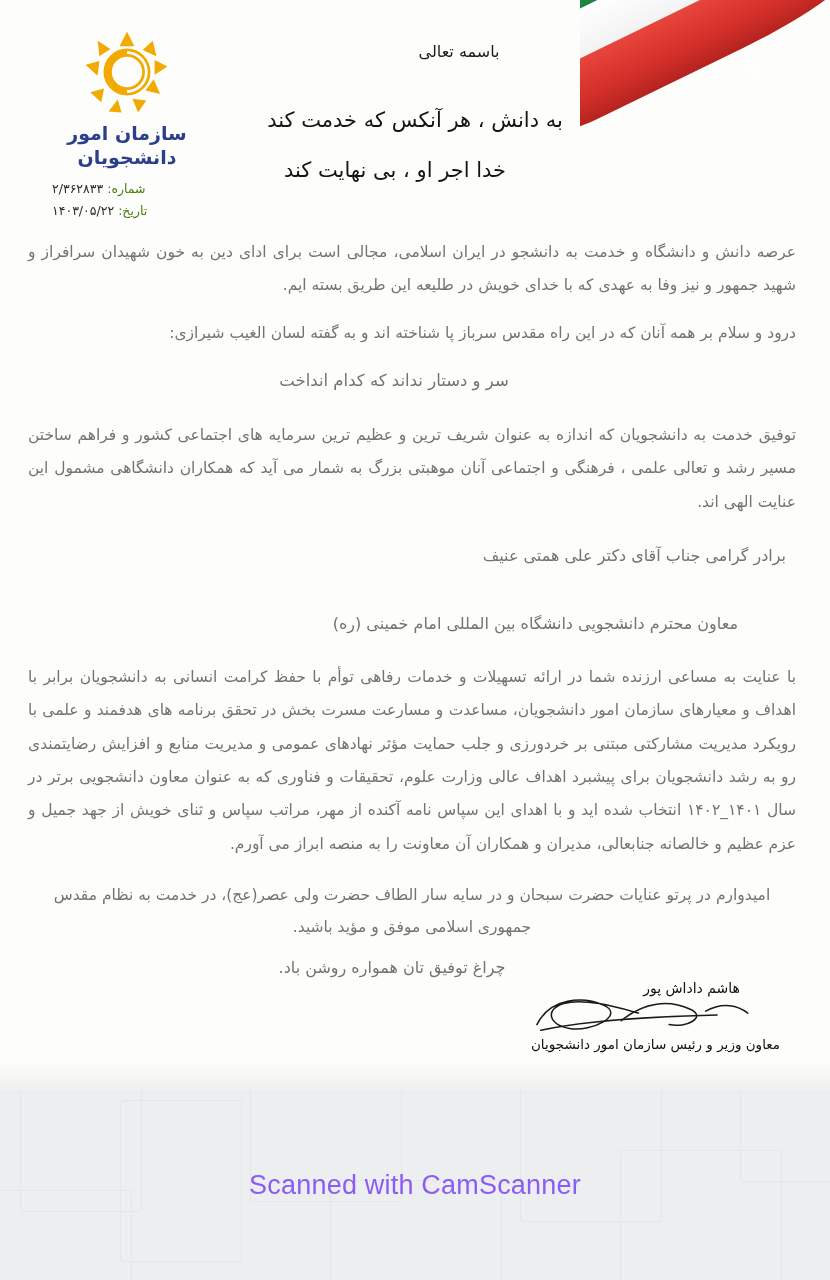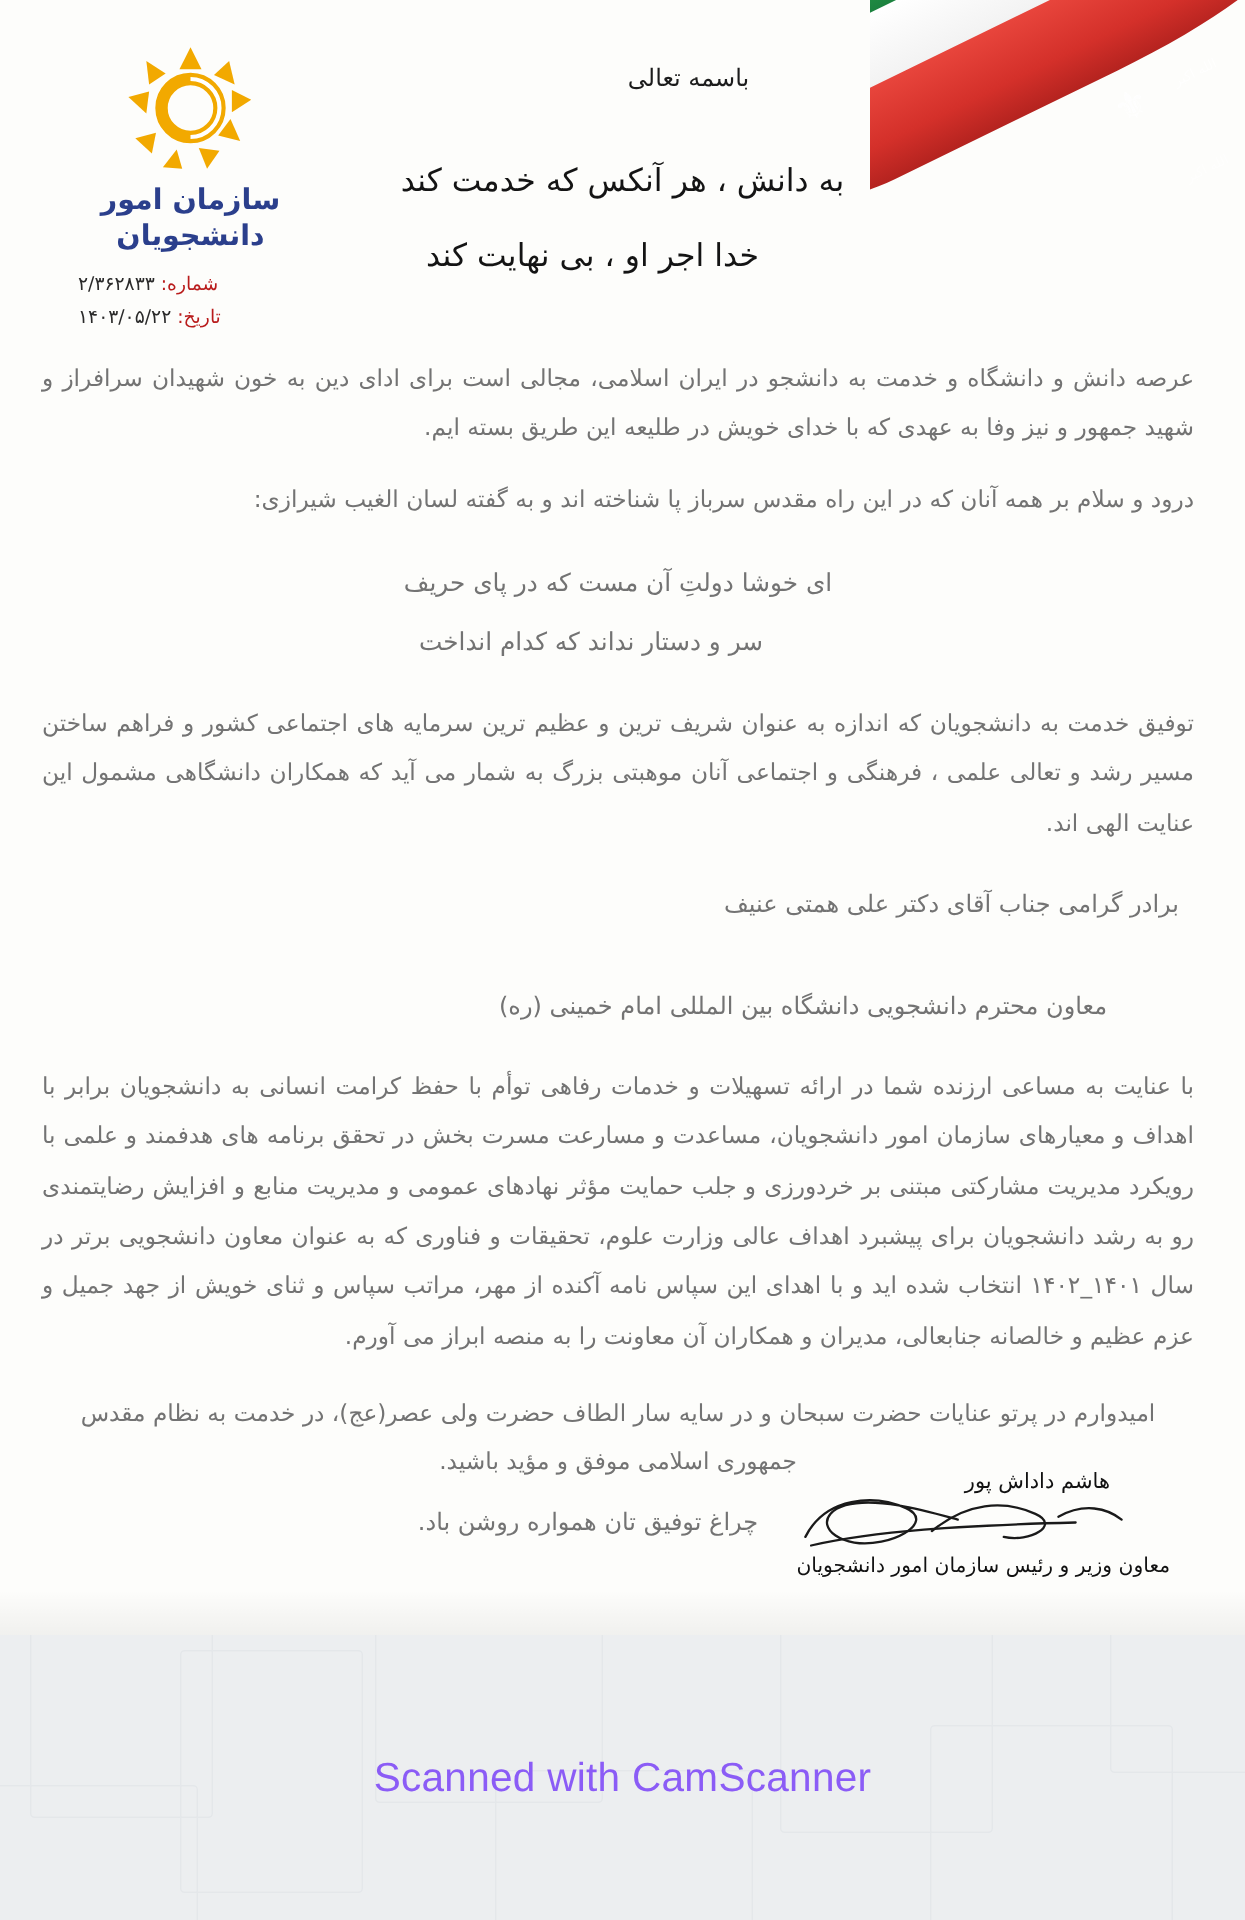--- a/index.html
+++ b/index.html
@@ -97,21 +97,21 @@
     left: 52px;
     top: 178px;
     width: 170px;
     text-align: left;
     direction: rtl;
     color: #2a2a2a;
     font-size: 12.5px;
     line-height: 1.75;
   }
   #ref-block .row { white-space: nowrap; }
-  #ref-block .lbl { color: #b91c1c; }
+  #ref-block .lbl { color: #4d7c0f; }
 
   
   #basmala {
     position: absolute;
     top: 42px;
     left: 0;
     width: 100%;
     text-align: center;
     font-size: 16px;
     color: #1c1c1c;
@@ -294,21 +294,20 @@
 
   <div id="basmala">باسمه تعالی</div>
 
   <div class="couplet" id="couplet1">به دانش ، هر آنکس که خدمت کند</div>
   <div class="couplet" id="couplet2">خدا اجر او ، بی نهایت کند</div>
 
   <div id="body-text">
     <div class="para">عرصه دانش و دانشگاه و خدمت به دانشجو در ایران اسلامی، مجالی است برای ادای دین به خون شهیدان سرافراز و شهید جمهور و نیز وفا به عهدی که با خدای خویش در طلیعه این طریق بسته ایم.</div>
     <div class="para">درود و سلام بر همه آنان که در این راه مقدس سرباز پا شناخته اند و به گفته لسان الغیب شیرازی:</div>
 
-    <div class="verse" style="margin-top:22px;">ای خوشا دولتِ آن مست که در پای حریف</div>
     <div class="verse" style="padding-right:36px; margin-bottom:22px;">سر و دستار نداند که کدام انداخت</div>
 
     <div class="para">توفیق خدمت به دانشجویان که اندازه به عنوان شریف ترین و عظیم ترین سرمایه های اجتماعی کشور و فراهم ساختن مسیر رشد و تعالی علمی ، فرهنگی و اجتماعی آنان موهبتی بزرگ به شمار می آید که همکاران دانشگاهی مشمول این عنایت الهی اند.</div>
 
     <div class="salutation" style="margin-top:20px;">برادر گرامی جناب آقای دکتر علی همتی عنیف</div>
     <div class="salutation sub">معاون محترم دانشجویی دانشگاه بین المللی امام خمینی (ره)</div>
 
     <div class="para">با عنایت به مساعی ارزنده شما در ارائه تسهیلات و خدمات رفاهی توأم با حفظ کرامت انسانی به دانشجویان برابر با اهداف و معیارهای سازمان امور دانشجویان، مساعدت و مسارعت مسرت بخش در تحقق برنامه های هدفمند و علمی با رویکرد مدیریت مشارکتی مبتنی بر خردورزی و جلب حمایت مؤثر نهادهای عمومی و مدیریت منابع و افزایش رضایتمندی رو به رشد دانشجویان برای پیشبرد اهداف عالی وزارت علوم، تحقیقات و فناوری که به عنوان معاون دانشجویی برتر در سال ۱۴۰۱_۱۴۰۲ انتخاب شده اید و با اهدای این سپاس نامه آکنده از مهر، مراتب سپاس و ثنای خویش از جهد جمیل و عزم عظیم و خالصانه جنابعالی، مدیران و همکاران آن معاونت را به منصه ابراز می آورم.</div>
 
     <div class="closing">امیدوارم در پرتو عنایات حضرت سبحان و در سایه سار الطاف حضرت ولی عصر(عج)، در خدمت به نظام مقدس جمهوری اسلامی موفق و مؤید باشید.</div>

